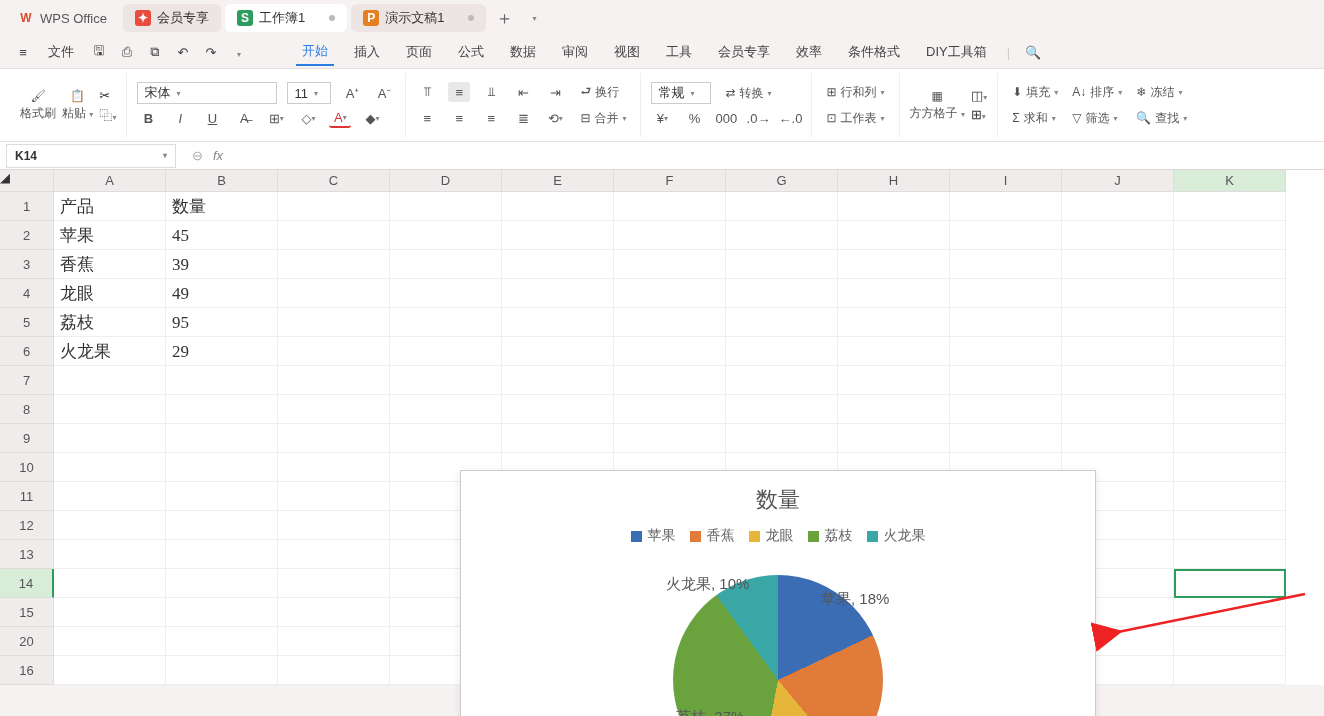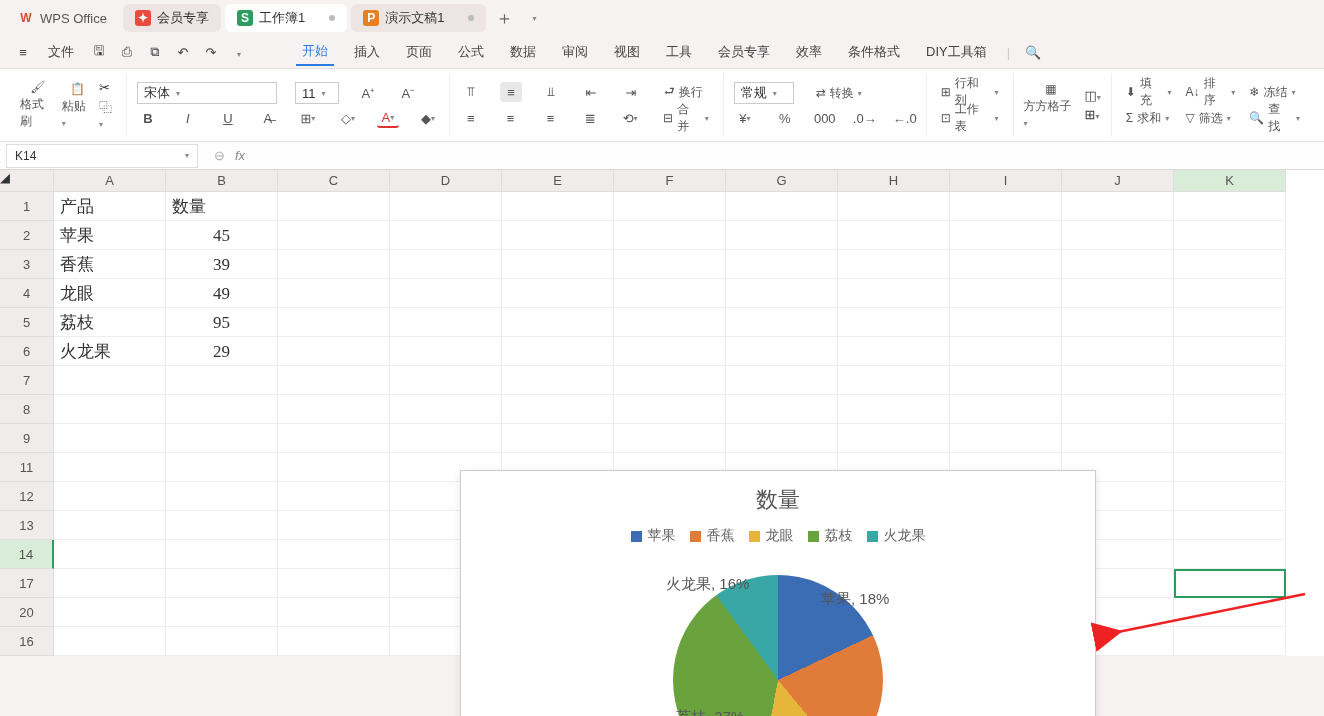--- a/index.html
+++ b/index.html
@@ -25,43 +25,43 @@
 .mb-ic { width: 18px; text-align: center; cursor: pointer; }
 .mb-item { padding: 4px 6px; cursor: pointer; }
 .mb-item.active { color: #2a7de1; border-bottom: 2px solid #2a7de1; }
 
 
 .ribbon { height: 74px; background: #fff; display: flex; align-items: center; padding: 4px 10px; border-top: 1px solid #e6dede; border-bottom: 1px solid #e6dede; gap: 0; }
 .rgroup { display: flex; align-items: center; padding: 0 10px; border-right: 1px solid #eee; height: 100%; gap: 6px; }
 .rgroup:last-child { border-right: none; }
 .rstack { display: flex; flex-direction: column; align-items: center; gap: 2px; cursor: pointer; font-size: 12px; color: #555; }
 .ricons { display: flex; flex-direction: column; gap: 4px; }
-.rrow { display: flex; gap: 18px; align-items: center; }
+.rrow { display: flex; gap: 10px; align-items: center; }
 .rrow .rb { width: 22px; height: 20px; display: inline-flex; align-items: center; justify-content: center; cursor: pointer; color: #555; font-size: 13px; border-radius: 3px; }
 .font-sel { height: 22px; border: 1px solid #ccc; background: #fff; padding: 0 6px; display: inline-flex; align-items: center; gap: 6px; cursor: pointer; }
 .dropdown-triangle { font-size: 8px; color: #888; }
 .rlabelbtn { display: inline-flex; align-items: center; gap: 4px; height: 22px; padding: 0 4px; cursor: pointer; font-size: 12px; color: #555; }
 
 
 .fxbar { height: 28px; display: flex; align-items: center; background: #fffefe; border-bottom: 1px solid #e0d8d8; }
-.namebox { width: 192px; height: 24px; margin: 0 6px; border: 1px solid #ddd; background: #fff; display: flex; align-items: center; justify-content: space-between; padding: 0 8px; font-size: 12px; }
+.namebox { width: 170px; height: 24px; margin: 0 6px; border: 1px solid #ddd; background: #fff; display: flex; align-items: center; justify-content: space-between; padding: 0 8px; font-size: 12px; font-weight: bold; }
 .fxarea { flex: 1; display: flex; align-items: center; gap: 10px; padding: 0 10px; }
 
 
 .grid-wrap { position: relative; background: #fff; }
 .colhdr { display: flex; height: 22px; }
 .corner { width: 54px; background: #f0ecec; border-right: 1px solid #ddd; border-bottom: 1px solid #ddd; }
 .ch { width: 112px; background: #f0ecec; border-right: 1px solid #ddd; border-bottom: 1px solid #ddd; text-align: center; font-size: 13px; color: #555; line-height: 22px; }
 .ch.sel { background: #d8ecd8; }
 .rows { }
 .row { display: flex; height: 29px; }
 .rh { width: 54px; background: #f0ecec; border-right: 1px solid #ddd; border-bottom: 1px solid #ddd; text-align: center; font-size: 13px; color: #555; line-height: 29px; }
 .rh.sel { background: #d8ecd8; border-right: 2px solid #2e9b5f; }
 .cell { width: 112px; border-right: 1px solid #eee; border-bottom: 1px solid #eee; padding: 0 6px; font-size: 17px; color: #333; line-height: 29px; font-family: "SimSun", serif; }
-.cell.num { text-align: center; }
+.cell.num { text-align: left; }
 .selcell { position: absolute; border: 2px solid #2e9b5f; background: transparent; pointer-events: none; }
 
 
 .chartbox { position: absolute; left: 460px; top: 300px; width: 636px; height: 395px; background: #fff; border: 1px solid #ccc; box-shadow: 0 2px 8px rgba(0,0,0,0.1); }
 .chart-title { text-align: center; font-size: 22px; color: #555; padding: 14px 0 6px; font-family: "SimSun", serif; }
 .legend { display: flex; justify-content: center; gap: 14px; font-size: 14px; color: #666; padding: 6px 0 10px; }
 .legend .li { display: inline-flex; align-items: center; gap: 6px; }
 .sw { width: 11px; height: 11px; display: inline-block; }
 .c1 { background: #3b6db5; } .c2 { background: #e07b39; } .c3 { background: #e6b63a; } .c4 { background: #6aa33e; } .c5 { background: #3aa7a7; }
 .pie-area { position: relative; width: 100%; display: flex; justify-content: center; }
@@ -387,20 +387,34 @@
         <div class="cell"></div>
         <div class="cell"></div>
         <div class="cell"></div>
         <div class="cell"></div>
         <div class="cell"></div>
         <div class="cell"></div>
         <div class="cell"></div>
         <div class="cell"></div>
       </div>
       <div class="row">
+        <div class="rh">10</div>
+        <div class="cell"></div>
+        <div class="cell"></div>
+        <div class="cell"></div>
+        <div class="cell"></div>
+        <div class="cell"></div>
+        <div class="cell"></div>
+        <div class="cell"></div>
+        <div class="cell"></div>
+        <div class="cell"></div>
+        <div class="cell"></div>
+        <div class="cell"></div>
+      </div>
+      <div class="row">
         <div class="rh">11</div>
         <div class="cell"></div>
         <div class="cell"></div>
         <div class="cell"></div>
         <div class="cell"></div>
         <div class="cell"></div>
         <div class="cell"></div>
         <div class="cell"></div>
         <div class="cell"></div>
         <div class="cell"></div>
@@ -443,21 +457,21 @@
         <div class="cell"></div>
         <div class="cell"></div>
         <div class="cell"></div>
         <div class="cell"></div>
         <div class="cell"></div>
         <div class="cell"></div>
         <div class="cell"></div>
         <div class="cell"></div>
       </div>
       <div class="row">
-        <div class="rh">17</div>
+        <div class="rh">15</div>
         <div class="cell"></div>
         <div class="cell"></div>
         <div class="cell"></div>
         <div class="cell"></div>
         <div class="cell"></div>
         <div class="cell"></div>
         <div class="cell"></div>
         <div class="cell"></div>
         <div class="cell"></div>
         <div class="cell"></div>
@@ -516,21 +530,21 @@
       <span class="li">
           <span class="sw c5"></span>
           <span>火龙果</span>
         </span>
     </div>
     <div class="pie-area">
       <div class="pie"></div>
       <div class="pl" style="left:360px;top:35px">苹果, 18%</div>
 
       <div class="pl" style="left:215px;top:153px">荔枝, 37%</div>
-      <div class="pl" style="left:205px;top:20px">火龙果, 16%</div>
+      <div class="pl" style="left:205px;top:20px">火龙果, 10%</div>
     </div>
   </div>
 
   <div class="arrow">
     <svg width="200" height="50">
       <defs>
           <marker id="ah" markerWidth="12" markerHeight="12" refX="2" refY="6" orient="auto">
             <path d="M12,0 L0,6 L12,12 z" fill="#e22"></path>
           </marker>
         </defs>

